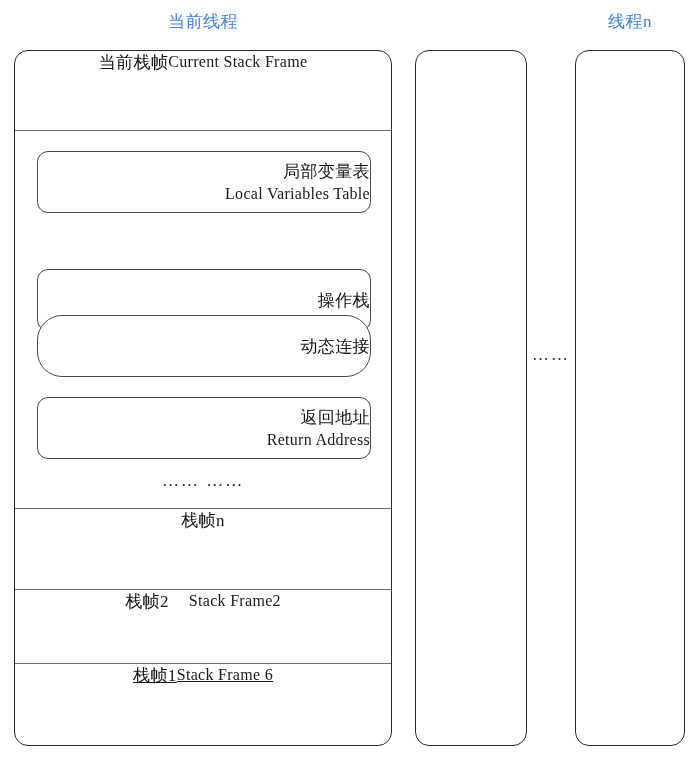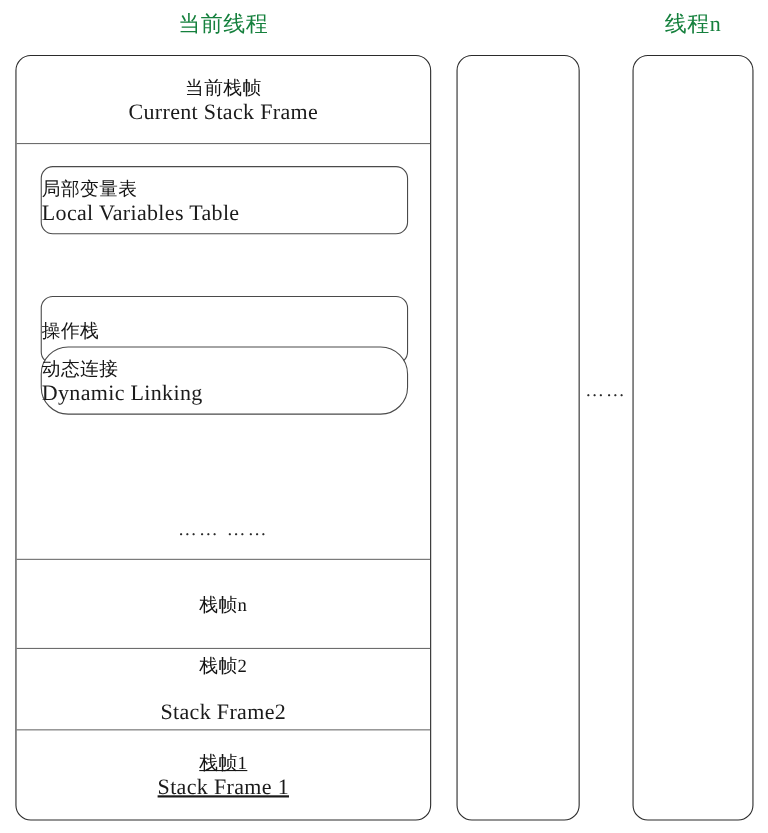--- a/index.html
+++ b/index.html
@@ -20,23 +20,23 @@
     position: absolute;
     left: 0; top: 0;
     width: 698px;
     height: 757px;
   }
 
   
   .col-title {
     position: absolute;
     text-align: center;
-    font-size: 20px;
+    font-size: 17px;
     line-height: 20px;
-    color: #15803d;
+    color: #3b82f6;
     letter-spacing: 0.5px;
     white-space: nowrap;
   }
   #title-current  { left: 14px;  top: 12px; width: 378px; }
   #title-thread2  { left: 415px; top: 12px; width: 112px; }
   #title-threadn  { left: 575px; top: 12px; width: 110px; }
 
   
   #main-stack {
     position: absolute;
@@ -49,22 +49,21 @@
     border-radius: 14px;
     background: #ffffff;
   }
 
   .frame-row {
     position: absolute;
     left: 0;
     width: 100%;
     box-sizing: border-box;
     display: flex;
-    flex-direction: column;
-    align-items: center;
+    align-items: flex-start;
     justify-content: center;
     text-align: center;
   }
 
   
   #row-current-frame {
     top: 0;
     height: 80px;
     border-bottom: 1.6px solid #6d6d6d;
   }
@@ -84,21 +83,21 @@
     position: absolute;
     left: 22px;
     width: 334px;
     height: 62px;
     box-sizing: border-box;
     border: 1.2px solid #4a4a4a;
     border-radius: 11px;
     background: #ffffff;
     display: flex;
     flex-direction: column;
-    align-items: flex-start;
+    align-items: flex-end;
     justify-content: center;
     text-align: center;
   }
   #part-0 { top: 20px;  }
   #part-1 { top: 102px; margin-top: 36px; }
   #part-2 { top: 184px; border-radius: 25px; }
   #part-3 { top: 266px; }
 
   #parts-ellipsis {
     position: absolute;
@@ -116,21 +115,21 @@
   #row-frame-2 { top: 539px; height: 74px; border-bottom: 1.6px solid #6d6d6d; gap: 20px; }
   #row-frame-1 { top: 613px; height: 81px; text-decoration: underline; }
 
   .cn-line {
     font-size: 17px;
     line-height: 23px;
     color: #141414;
     letter-spacing: 0.4px;
   }
   .en-line {
-    font-size: 20px;
+    font-size: 16px;
     line-height: 22px;
     color: #1a1a1a;
     letter-spacing: 0.3px;
   }
 
   
   .thread-col {
     position: absolute;
     top: 50px;
     height: 696px;
@@ -176,39 +175,42 @@
         <div class="cn-line">局部变量表</div>
         <div class="en-line">Local Variables Table</div>
       </div>
 
       <div id="part-1" class="part-box">
         <div class="cn-line">操作栈</div>
       </div>
 
       <div id="part-2" class="part-box">
         <div class="cn-line">动态连接</div>
-        <div class="en-line">Dynamic Linking</div>
-      </div>
-
+      </div>
+
+      <div id="part-3" class="part-box">
+        <div class="cn-line">返回地址</div>
+        <div class="en-line">Return Address</div>
+      </div>
 
       <div id="parts-ellipsis">…… ……</div>
     </div>
 
     <div id="row-frame-n" class="frame-row">
       <div class="cn-line">栈帧n</div>
     </div>
 
     <div id="row-frame-2" class="frame-row">
       <div class="cn-line">栈帧2</div>
       <div class="en-line">Stack Frame2</div>
     </div>
 
     <div id="row-frame-1" class="frame-row">
       <div class="cn-line">栈帧1</div>
-      <div class="en-line">Stack Frame 1</div>
+      <div class="en-line">Stack Frame 6</div>
     </div>
 
   </div>
 
   <div id="thread-2" class="thread-col"></div>
 
   <div id="threads-ellipsis">……</div>
 
   <div id="thread-n" class="thread-col"></div>
 

